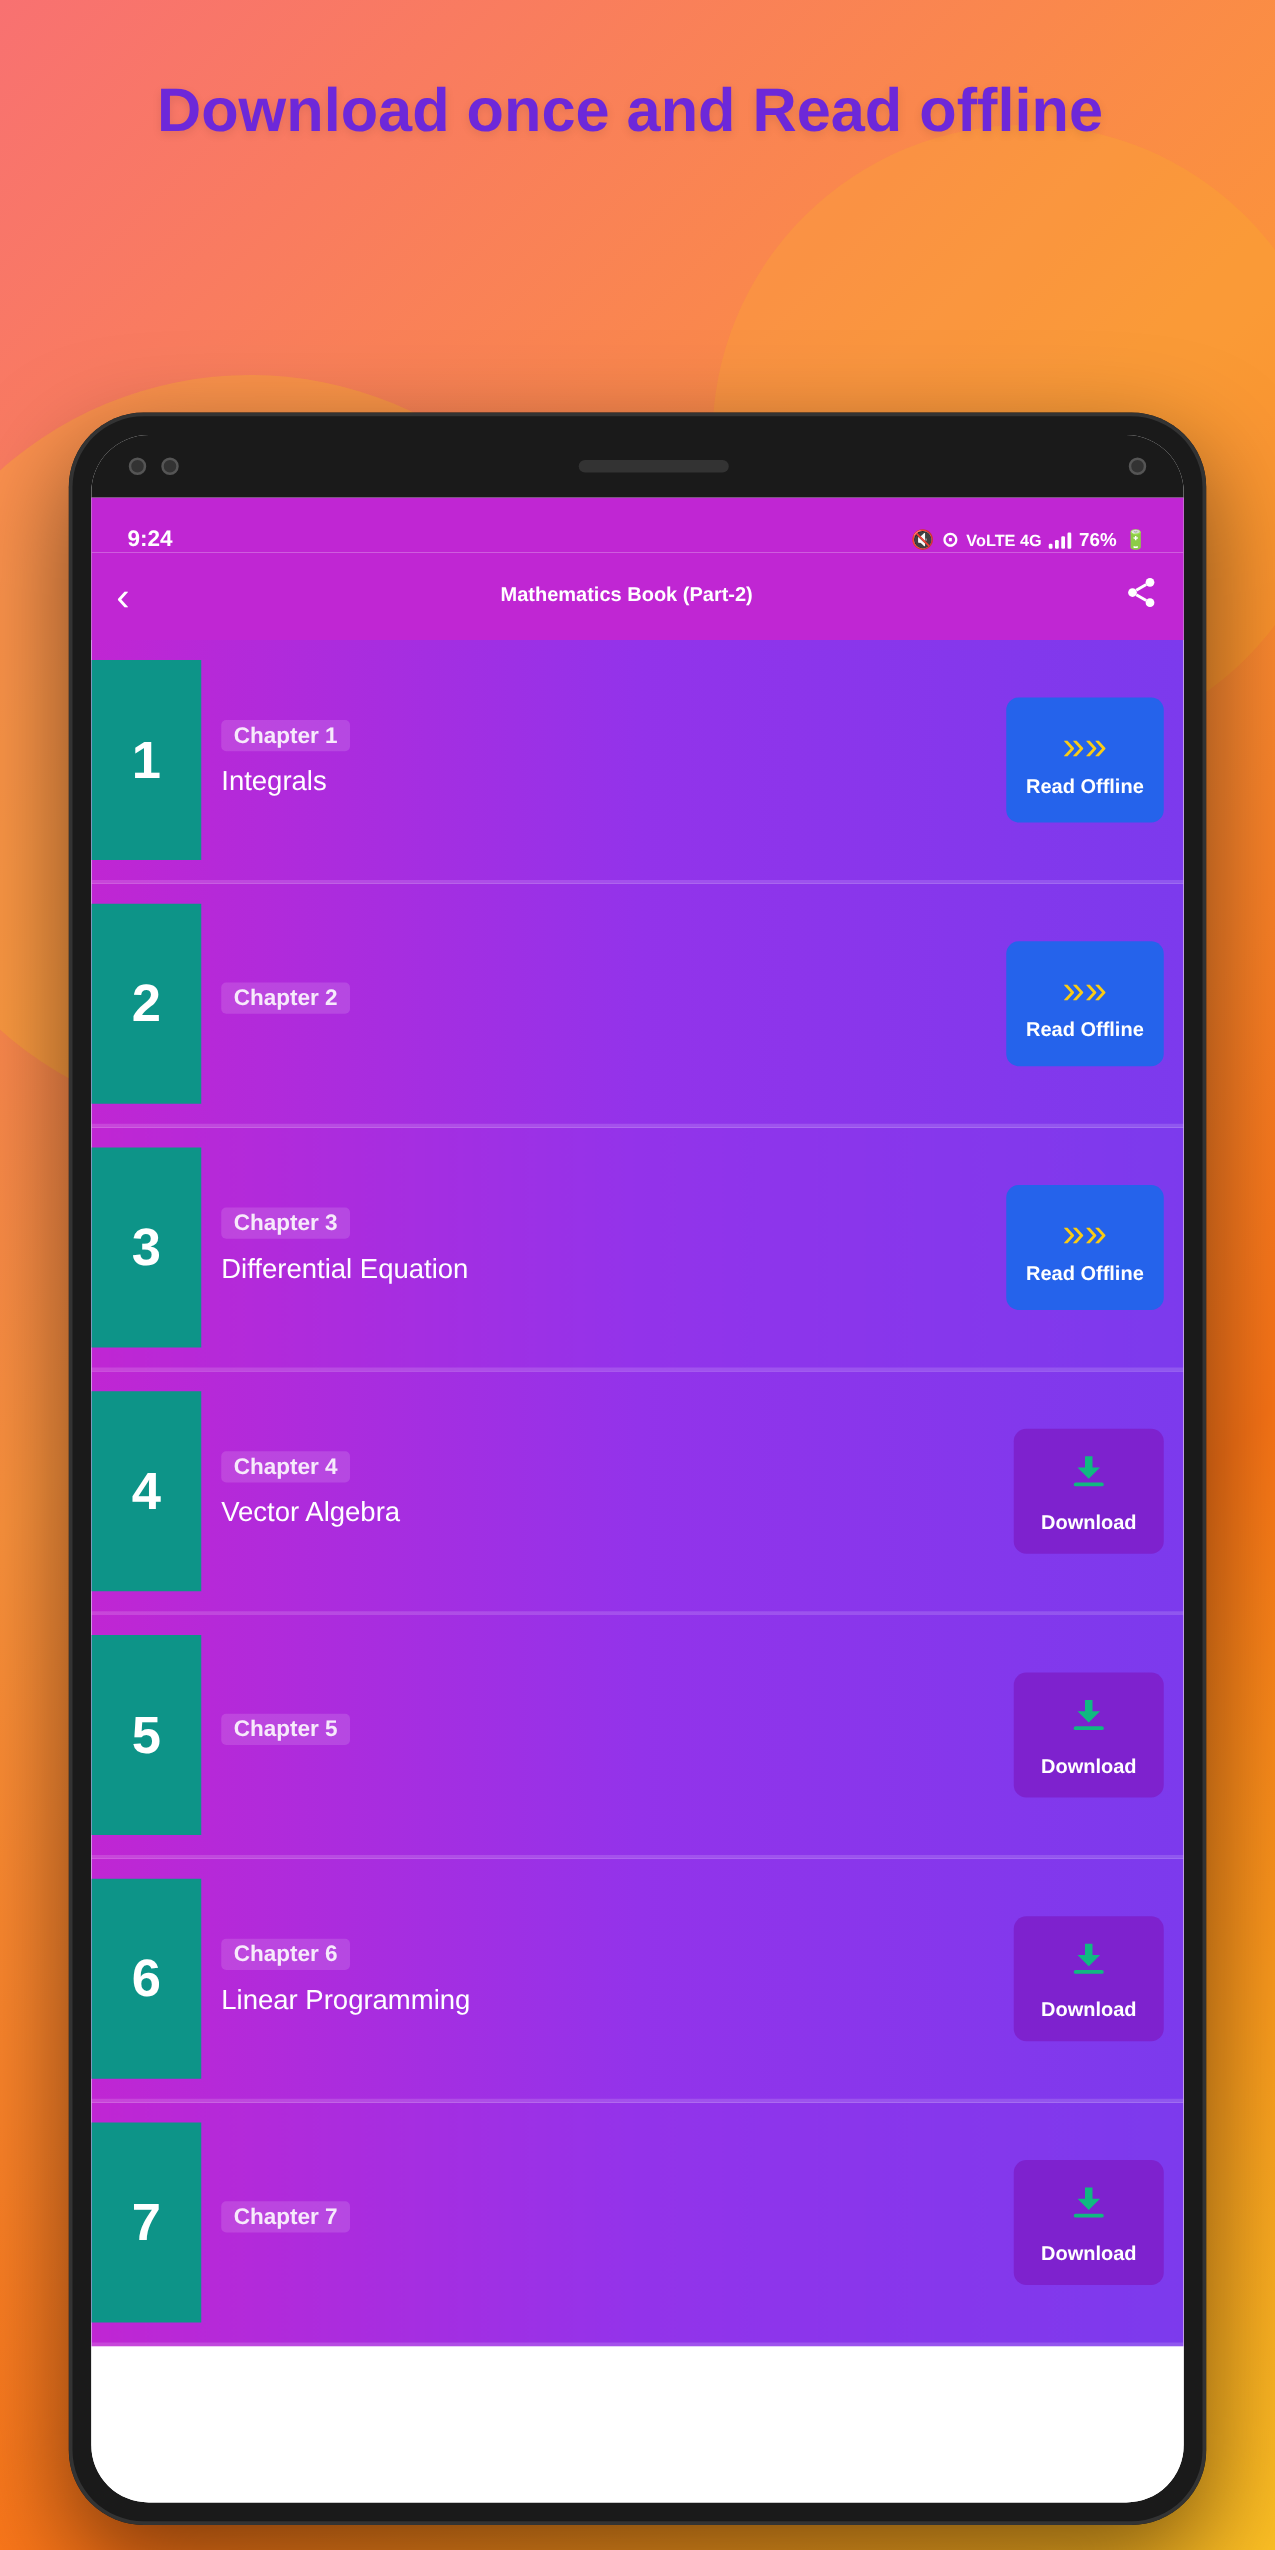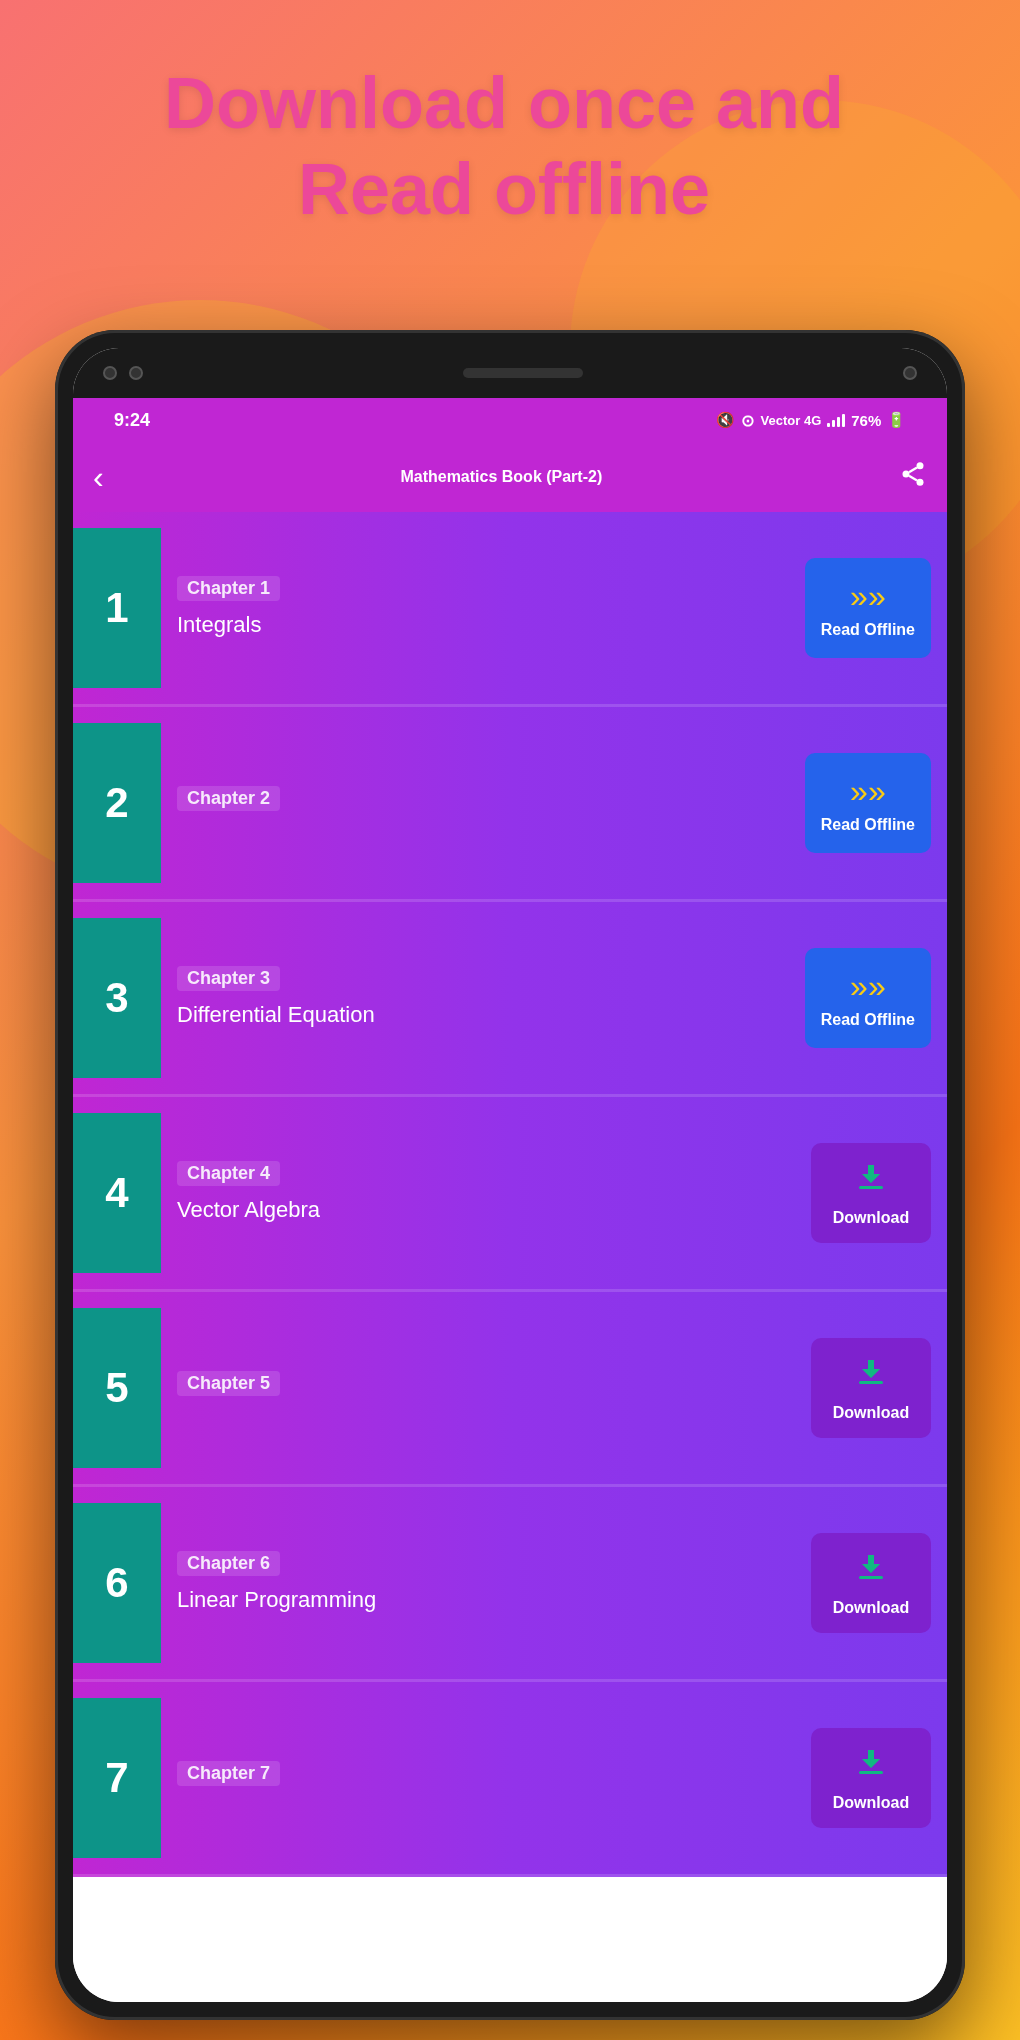--- a/index.html
+++ b/index.html
@@ -31,22 +31,22 @@
       top: 100px;
       right: -50px;
     }
 
     .hero-title {
       position: absolute;
       top: 60px;
       left: 0;
       right: 12px;
       text-align: center;
-      color: #ec4899;
-      font-size: 72px;
+      color: #6d28d9;
+      font-size: 49px;
       font-weight: 700;
       line-height: 1.2;
       padding: 0 80px;
       text-shadow: 0 2px 8px rgba(0,0,0,0.1);
     }
 
     
     .phone-frame {
       position: absolute;
       top: 330px;
@@ -93,23 +93,23 @@
       display: flex;
       gap: 12px;
       align-items: center;
     }
 
     
     .status-bar {
       background: #c026d3;
       height: 44px;
       display: flex;
-      align-items: center;
+      align-items: flex-end;
       justify-content: space-between;
-      padding: 0 41px;
+      padding: 0 29px;
       color: white;
       font-size: 18px;
       font-weight: 600;
       gap: 44px;
     }
     .status-right {
       display: flex;
       align-items: center;
       gap: 6px;
       font-size: 15px;
@@ -269,21 +269,21 @@
       <div class="front-camera">
         <div class="camera-dot"></div>
       </div>
     </div>
 
     <div class="status-bar">
       <span>9:24</span>
       <div class="status-right">
         <span>🔇</span>
         <span style="font-size:16px;">⊙</span>
-        <span style="font-size:13px;">Vector 4G</span>
+        <span style="font-size:13px;">VoLTE 4G</span>
         <div class="signal-bars">
           <div class="signal-bar" style="height:4px;"></div>
           <div class="signal-bar" style="height:7px;"></div>
           <div class="signal-bar" style="height:10px;"></div>
           <div class="signal-bar" style="height:13px;"></div>
         </div>
         <span>76%</span>
         <span>🔋</span>
       </div>
     </div>

